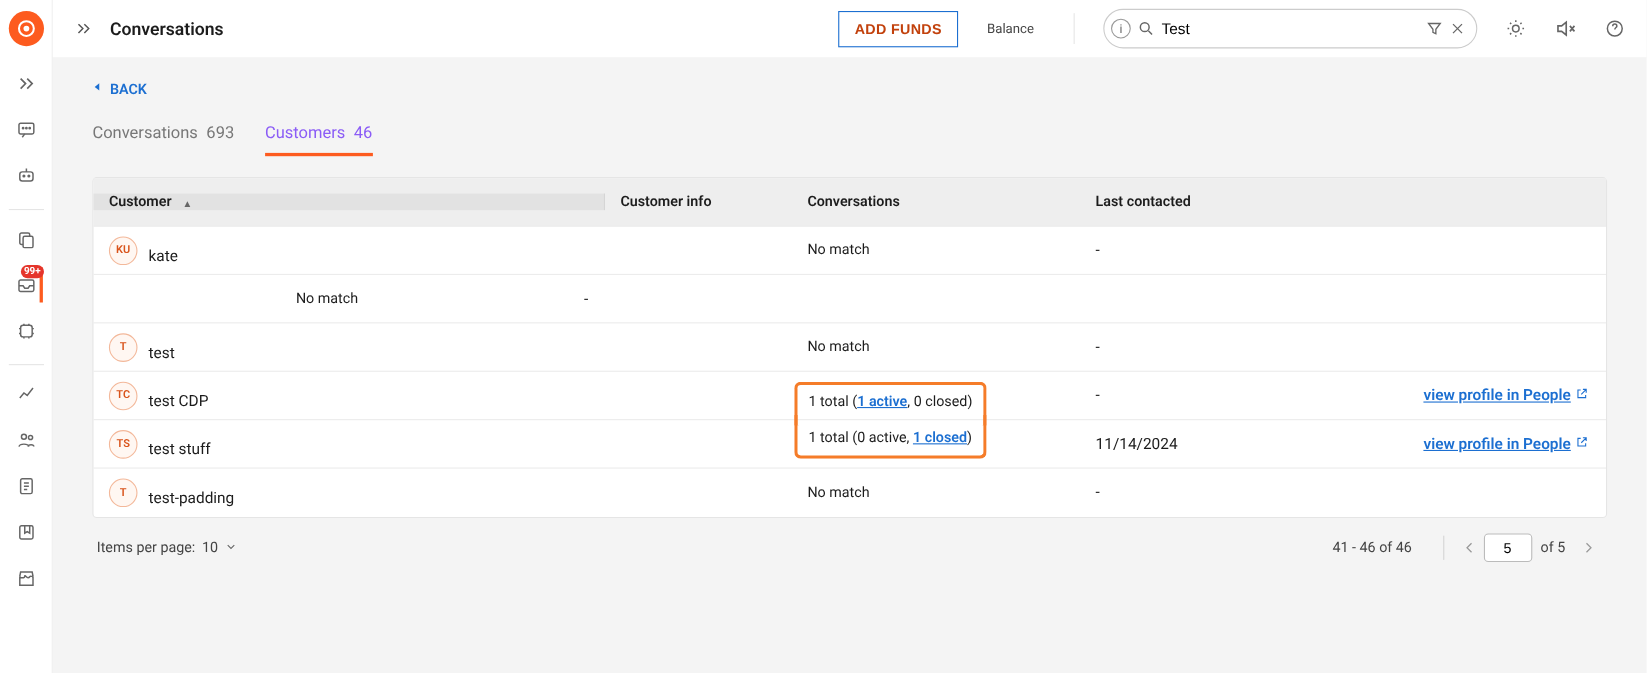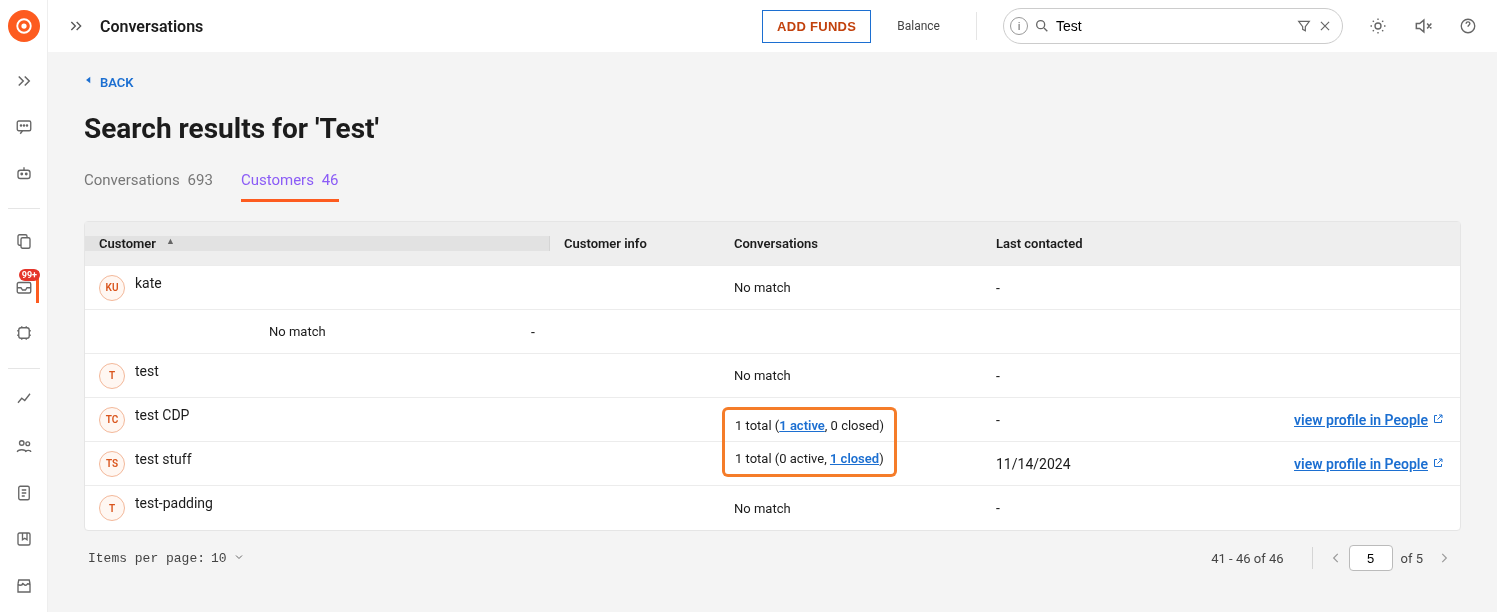--- a/index.html
+++ b/index.html
@@ -1,20 +1,20 @@
 <!DOCTYPE html>
 <html><head>
 <meta charset="utf-8">
 <style>
   * { box-sizing: border-box; margin: 0; padding: 0; }
   body { font-family: -apple-system, BlinkMacSystemFont, "Segoe UI", Roboto, sans-serif; font-size: 14px; color: #1c1c1c; background: #fff; width: 1497px; height: 612px; overflow: hidden; }
   .app { display: flex; height: 100%; }
 
   
-  .nav-rail { width: 48px; background: #fff; display: flex; flex-direction: column; align-items: center; padding-top: 10px; border-right: 1px solid #eee; justify-content: space-between; }
+  .nav-rail { width: 48px; background: #fff; display: flex; flex-direction: column; align-items: center; padding-top: 10px; border-right: 1px solid #eee; }
   .logo { width: 32px; height: 32px; border-radius: 50%; background: #fd5b1f; display: flex; align-items: center; justify-content: center; margin-bottom: 18px; }
   .nav-icon { width: 28px; height: 32px; display: flex; align-items: center; justify-content: center; color: #666; margin-bottom: 10px; position: relative; cursor: pointer; }
   .nav-sep { width: 32px; height: 1px; background: #e5e5e5; margin: 4px 0 10px; }
   .badge99 { position: absolute; top: -2px; right: -4px; background: #e5352b; color: #fff; font-size: 9px; font-weight: 700; border-radius: 7px; padding: 1px 3px; }
   .nav-active { border-right: 3px solid #fd5b1f; margin-right: -3px; }
 
   
   .main { flex: 1; background: #f4f4f4; display: flex; flex-direction: column; }
   .topbar { height: 52px; background: #fff; display: flex; align-items: center; padding: 0 20px; gap: 16px; }
   .expand-icon { color: #555; cursor: pointer; }
@@ -36,37 +36,37 @@
   .tabs { display: flex; gap: 28px; border-bottom: 1px solid transparent; margin-bottom: 18px; text-align: right; }
   .tab { color: #777; font-size: 15px; padding-bottom: 10px; cursor: pointer; }
   .tab .count { margin-left: 4px; }
   .tab.active { color: #8b5cf6; font-weight: 400; border-bottom: 3px solid #fd5b1f; }
 
   
   .table { background: #fff; border: 1px solid #e5e5e5; border-radius: 4px; }
   .row { display: flex; align-items: center; border-bottom: 1px solid #ececec; min-height: 44px; }
   .row:last-child { border-bottom: none; }
   .header-row { background: #eee; font-weight: 600; font-size: 13px; }
-  .col-cust { width: 465px; padding-left: 14px; display: flex; align-items: flex-start; gap: 10px; }
+  .col-cust { width: 465px; padding-left: 14px; display: flex; align-items: flex-end; gap: 10px; }
   .header-row .col-cust { background: #e2e2e2; border-right: 1px solid #d5d5d5; }
   .col-info { width: 170px; padding-left: 14px; }
   .col-conv { width: 262px; padding-left: 14px; font-size: 13px; }
   .col-last { width: 200px; padding-left: 14px; }
   .col-action { flex: 1; text-align: right; padding-right: 16px; }
   .sort-arrow { font-size: 9px; color: #666; }
   .avatar { width: 26px; height: 26px; border-radius: 50%; border: 1px solid #f3b89a; background: #fff7f2; color: #d9541c; font-size: 10px; font-weight: 600; display: flex; align-items: center; justify-content: center; }
   .link { color: #1c6fd1; text-decoration: underline; font-weight: 600; cursor: pointer; }
   .ext-icon { color: #1c6fd1; margin-left: 4px; }
   .highlight-box { border: 3px solid #f57c29; border-radius: 6px; padding: 8px 10px; display: inline-block; margin-left: -12px; }
   .highlight-merge-top { border-bottom: none; border-bottom-left-radius: 0; border-bottom-right-radius: 0; padding-bottom: 14px; margin-bottom: -14px;}
   .highlight-merge-bot { border-top: none; border-top-left-radius: 0; border-top-right-radius: 0; padding-top: 14px; margin-top: -14px;}
 
   
   .footer { display: flex; align-items: center; padding: 14px 4px 0; font-size: 13px; color: #444; }
-  .footer .ipp { display: flex; align-items: flex-start; gap: 6px; font-family: Liberation Mono, monospace; }
+  .footer .ipp { display: flex; align-items: flex-start; gap: 6px; }
   .footer-spacer { flex: 1; }
   .page-range { margin-right: 18px; }
   .vdiv2 { width: 1px; height: 22px; background: #d5d5d5; margin: 0 10px; }
   .page-arrow { color: #999; cursor: pointer; padding: 0 6px; }
   .page-input { width: 44px; height: 26px; border: 1px solid #bbb; border-radius: 4px; text-align: center; font-size: 13px; }
 
   svg { display: block; }
 </style>
 </head>
 <body>
@@ -207,21 +207,20 @@
 
     <div class="content">
       <div>
         <span class="back">
           <svg width="10" height="10" viewBox="0 0 24 24" fill="#1c6fd1">
               <path d="M15 4l-10 8 10 8z"></path>
             </svg>
           <span>BACK</span>
         </span>
       </div>
-      <h1>Search results for 'Test'</h1>
 
       <div class="tabs">
         <div class="tab">
           <span>Conversations</span>
           <span class="count">693</span>
         </div>
         <div class="tab active">
           <span>Customers</span>
           <span class="count">46</span>
         </div>

